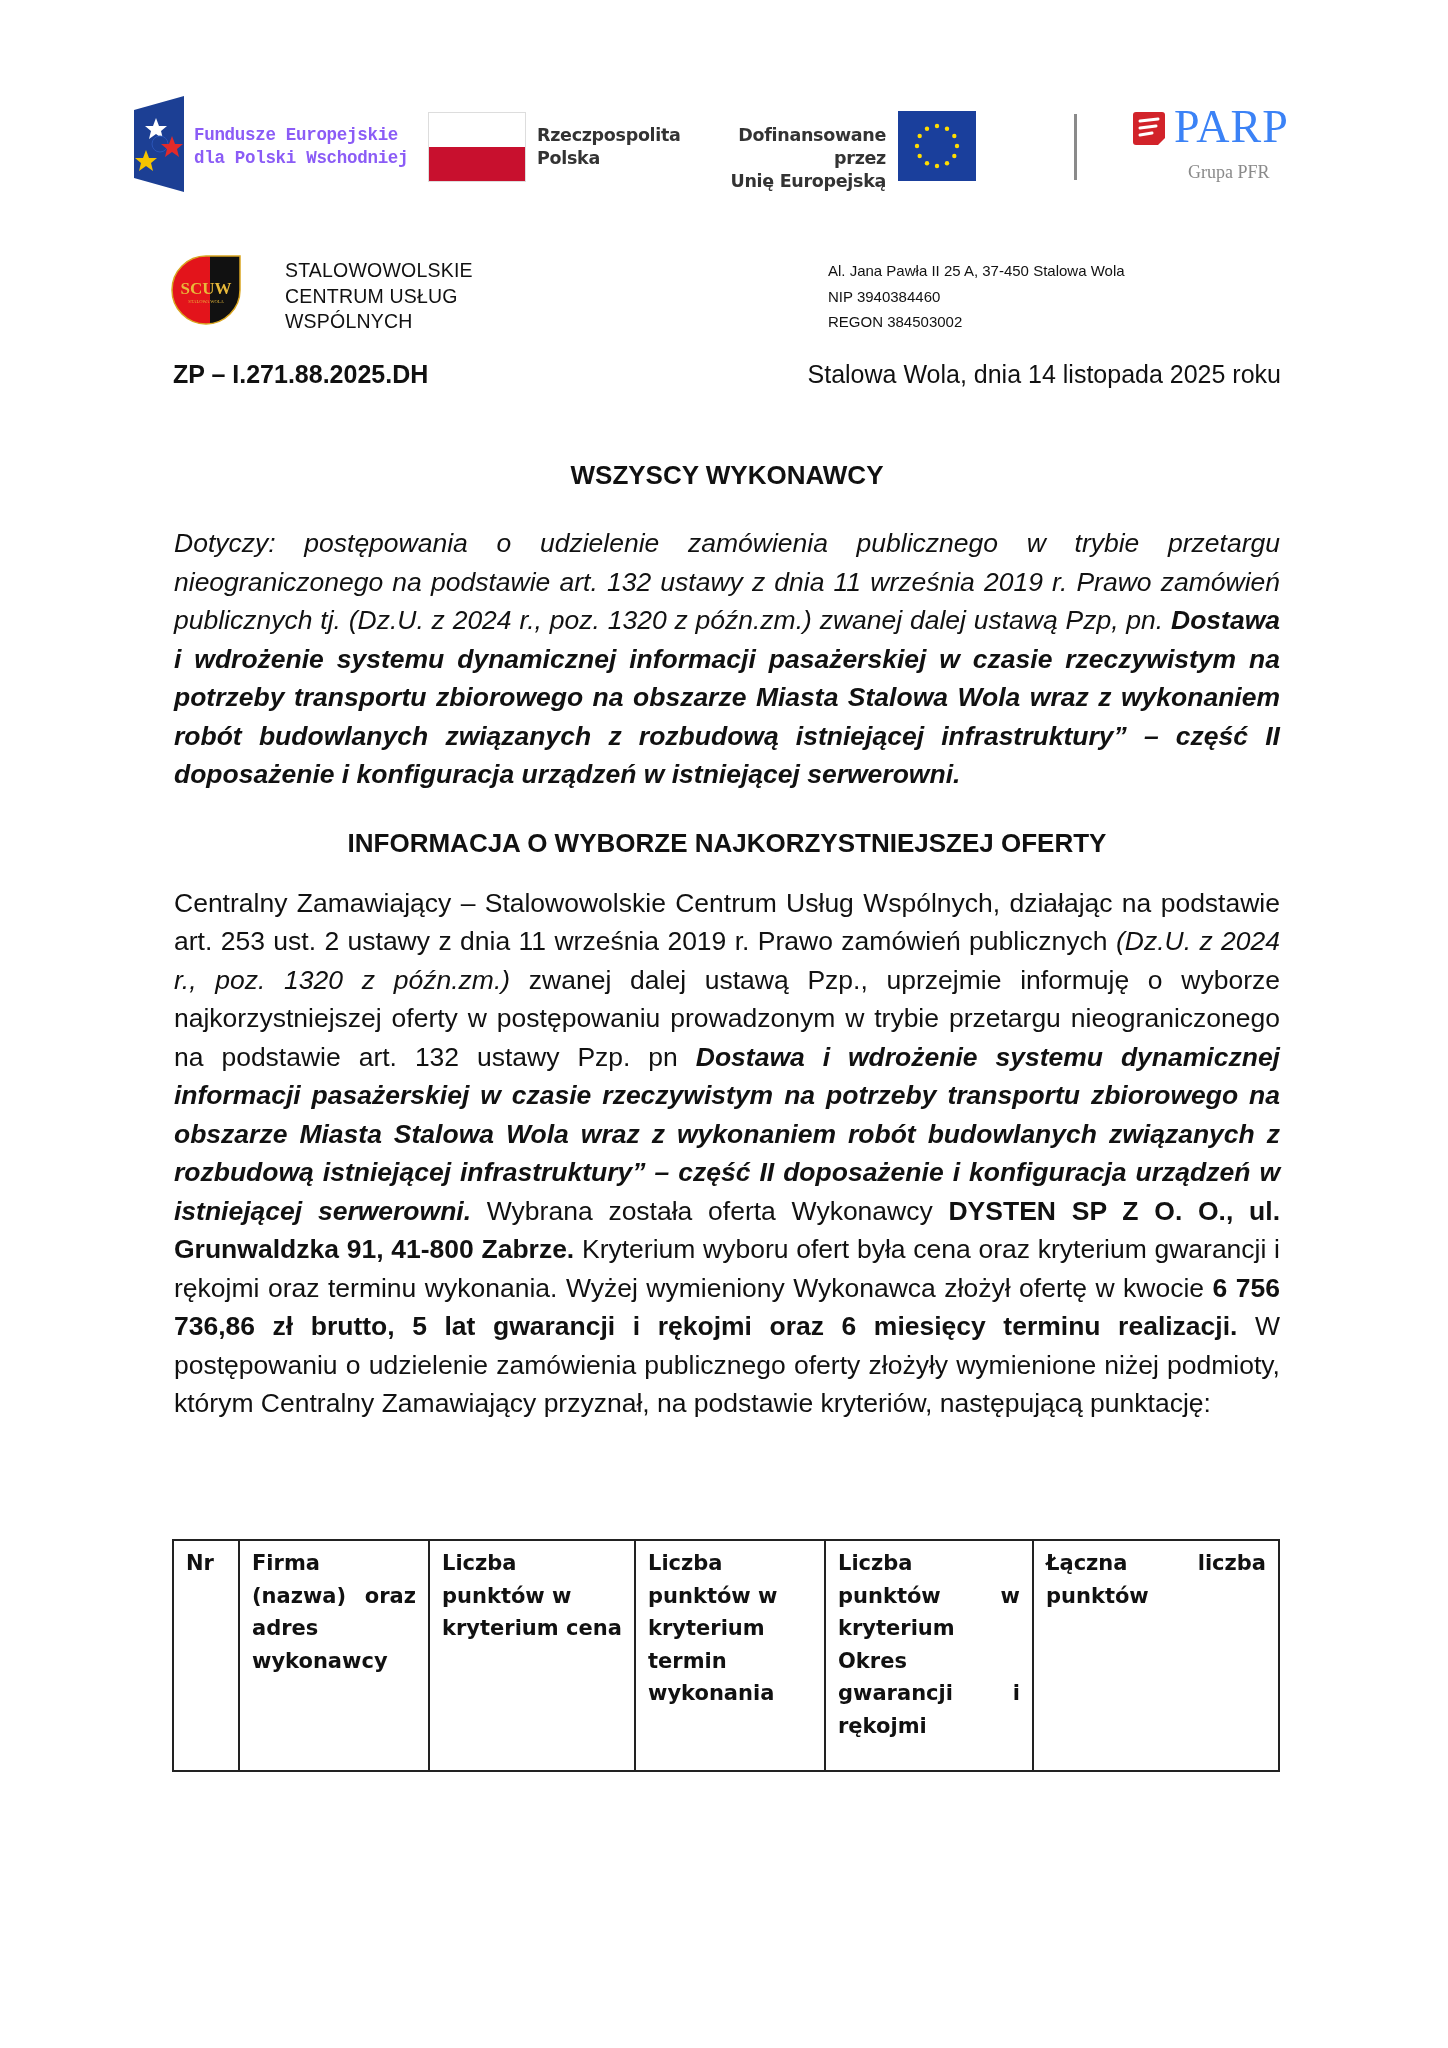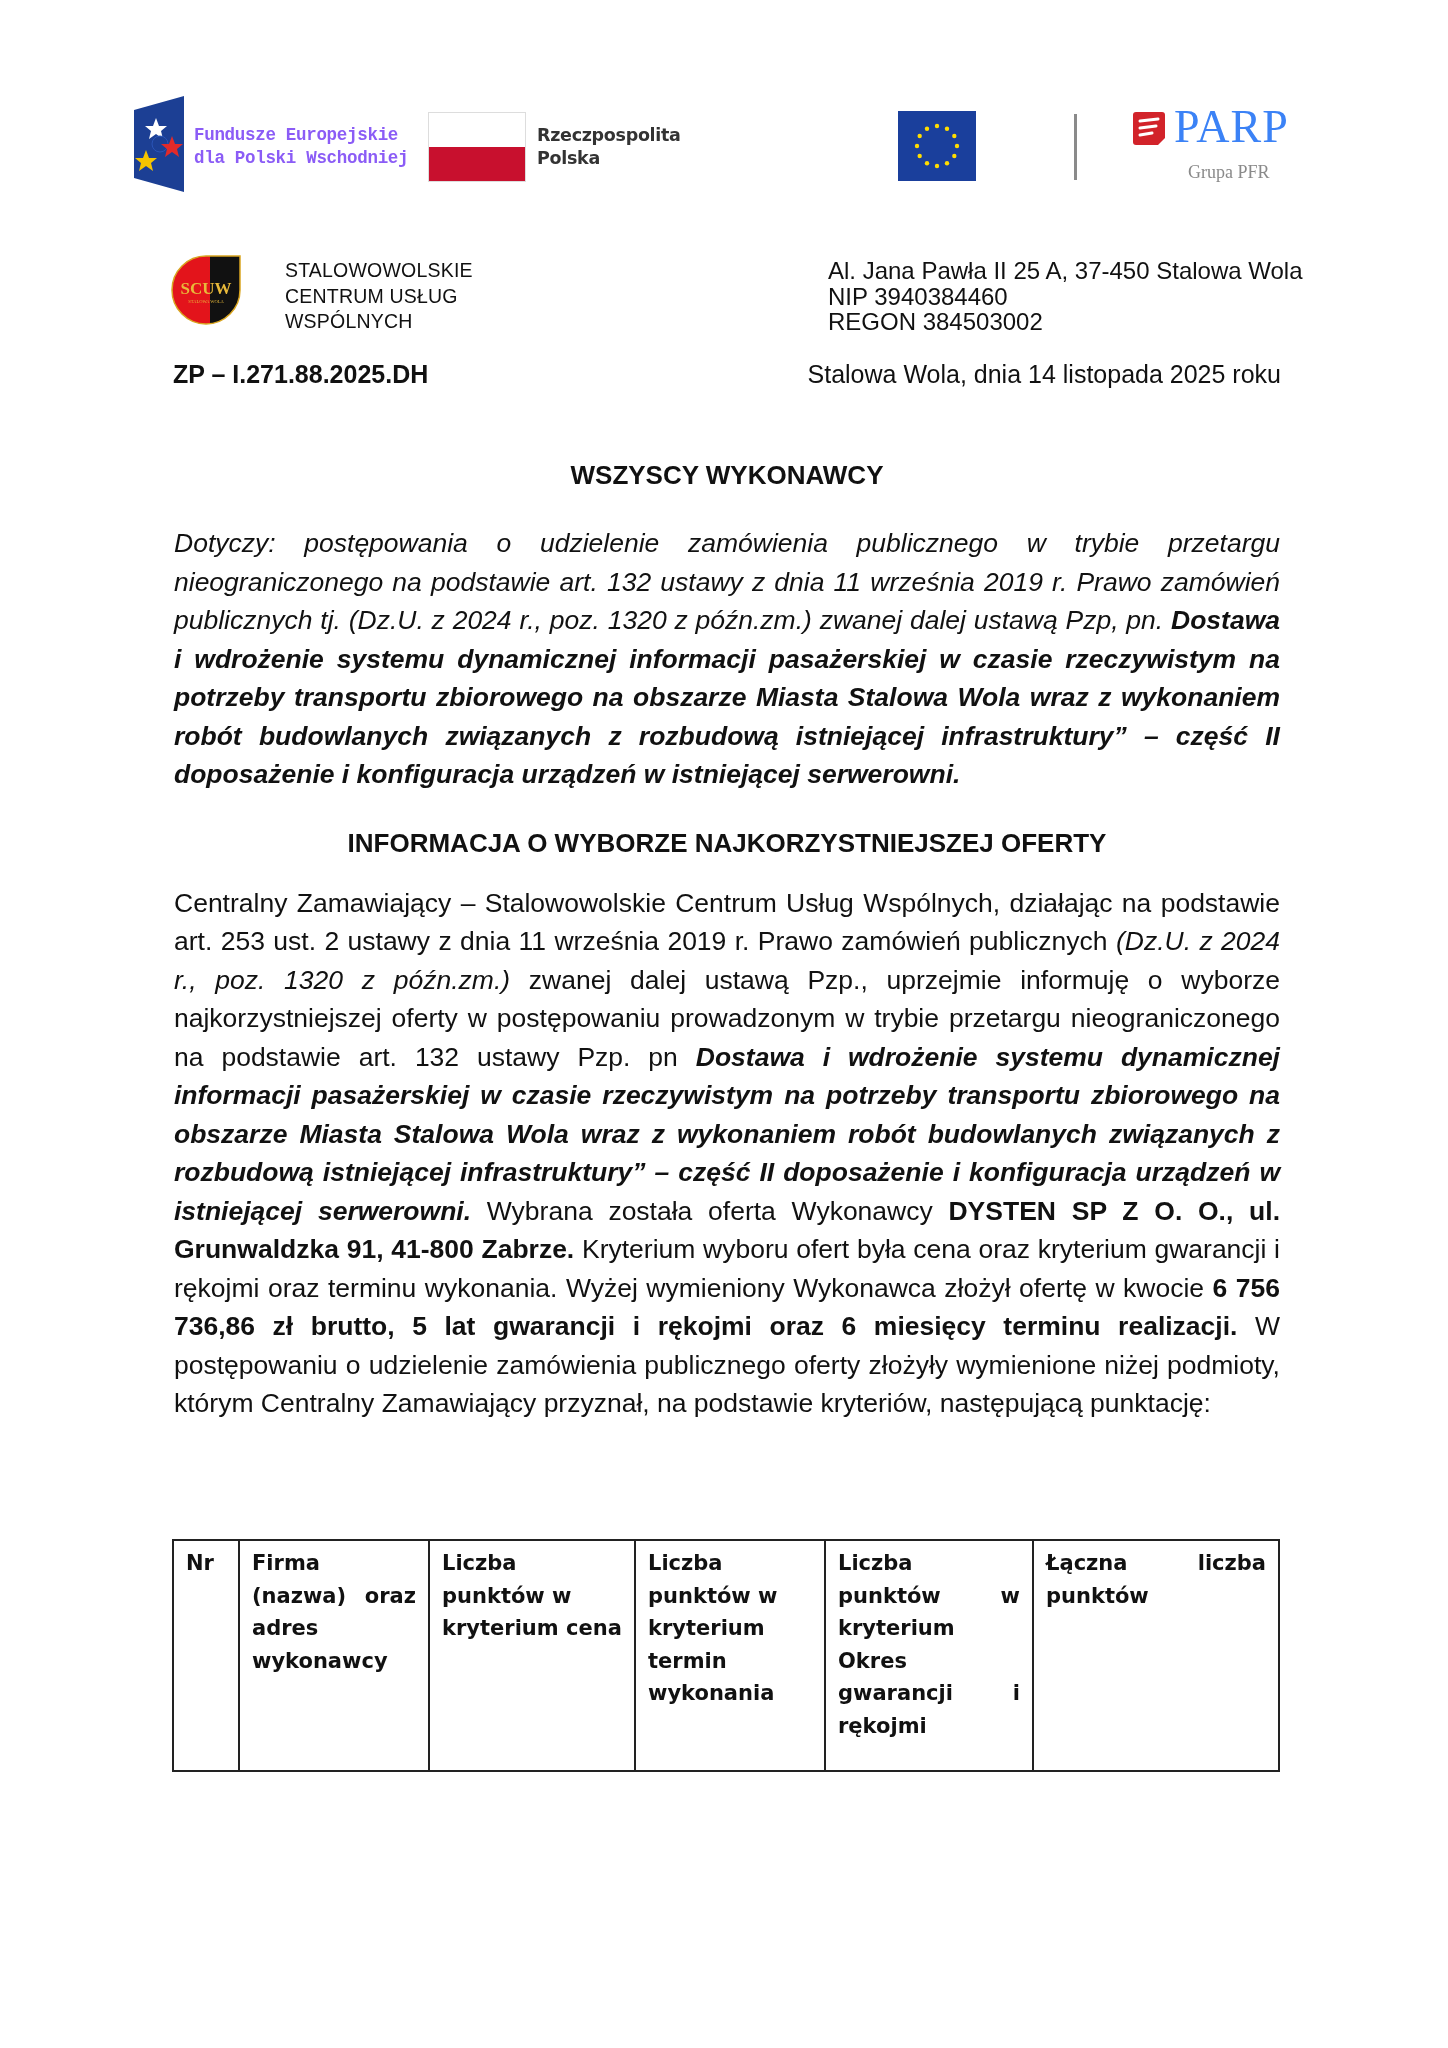--- a/index.html
+++ b/index.html
@@ -25,21 +25,21 @@
     .parp-mark { position: absolute; left: 1000px; top: 14px; width: 34px; height: 36px; }
     .parp-text { position: absolute; left: 1042px; top: 6px; font-family: "Liberation Serif", serif;
                  font-size: 46px; line-height: 50px; color: #3b82f6; letter-spacing: 1px; }
     .parp-sub { position: absolute; left: 1056px; top: 66px; font-family: "Liberation Serif", serif;
                 font-size: 18px; color: #8a8a8a; }
 
     
     .scuw-logo { position: absolute; left: 170px; top: 254px; width: 72px; height: 72px; }
     .inst-name { position: absolute; left: 285px; top: 258px; font-size: 19.5px; line-height: 25.5px;
                  color: #111; letter-spacing: 0.2px; }
-    .inst-addr { position: absolute; left: 828px; top: 258px; font-size: 24px; line-height: 25.5px; color: #111; }
+    .inst-addr { position: absolute; left: 828px; top: 258px; font-size: 15px; line-height: 25.5px; color: #111; }
 
     .ref-no { position: absolute; left: 173px; top: 360px; font-size: 25px; font-weight: bold; }
     .date-line { position: absolute; right: 167px; top: 360px; font-size: 25px; }
 
     
     .content { position: absolute; left: 174px; top: 460px; width: 1106px; }
     .heading { text-align: center; font-weight: bold; font-size: 26px; line-height: 30px; margin: 0; }
     .para { font-size: 26.5px; line-height: 38.5px; text-align: justify; margin: 0; }
     .para .it { font-style: italic; }
     .para .bi { font-style: italic; font-weight: bold; }
@@ -80,20 +80,24 @@
 
   <div class="pl-flag">
     <div class="white"></div>
       <div class="red"></div>
   </div>
   <div class="pl-text">
     <div>Rzeczpospolita</div>
     <div>Polska</div>
   </div>
 
+  <div class="eu-text">
+    <div>Dofinansowane przez</div>
+    <div>Unię Europejską</div>
+  </div>
   <svg class="eu-flag" viewBox="0 0 78 70">
     <rect width="78" height="70" fill="#1a3f9c"></rect>
     <g fill="#ffdd00" id="eu-stars">
         <circle cx="39.00" cy="15.00" r="2.2"></circle>
         <circle cx="49.00" cy="17.68" r="2.2"></circle>
         <circle cx="56.32" cy="25.00" r="2.2"></circle>
         <circle cx="59.00" cy="35.00" r="2.2"></circle>
         <circle cx="56.32" cy="45.00" r="2.2"></circle>
         <circle cx="49.00" cy="52.32" r="2.2"></circle>
         <circle cx="39.00" cy="55.00" r="2.2"></circle>

